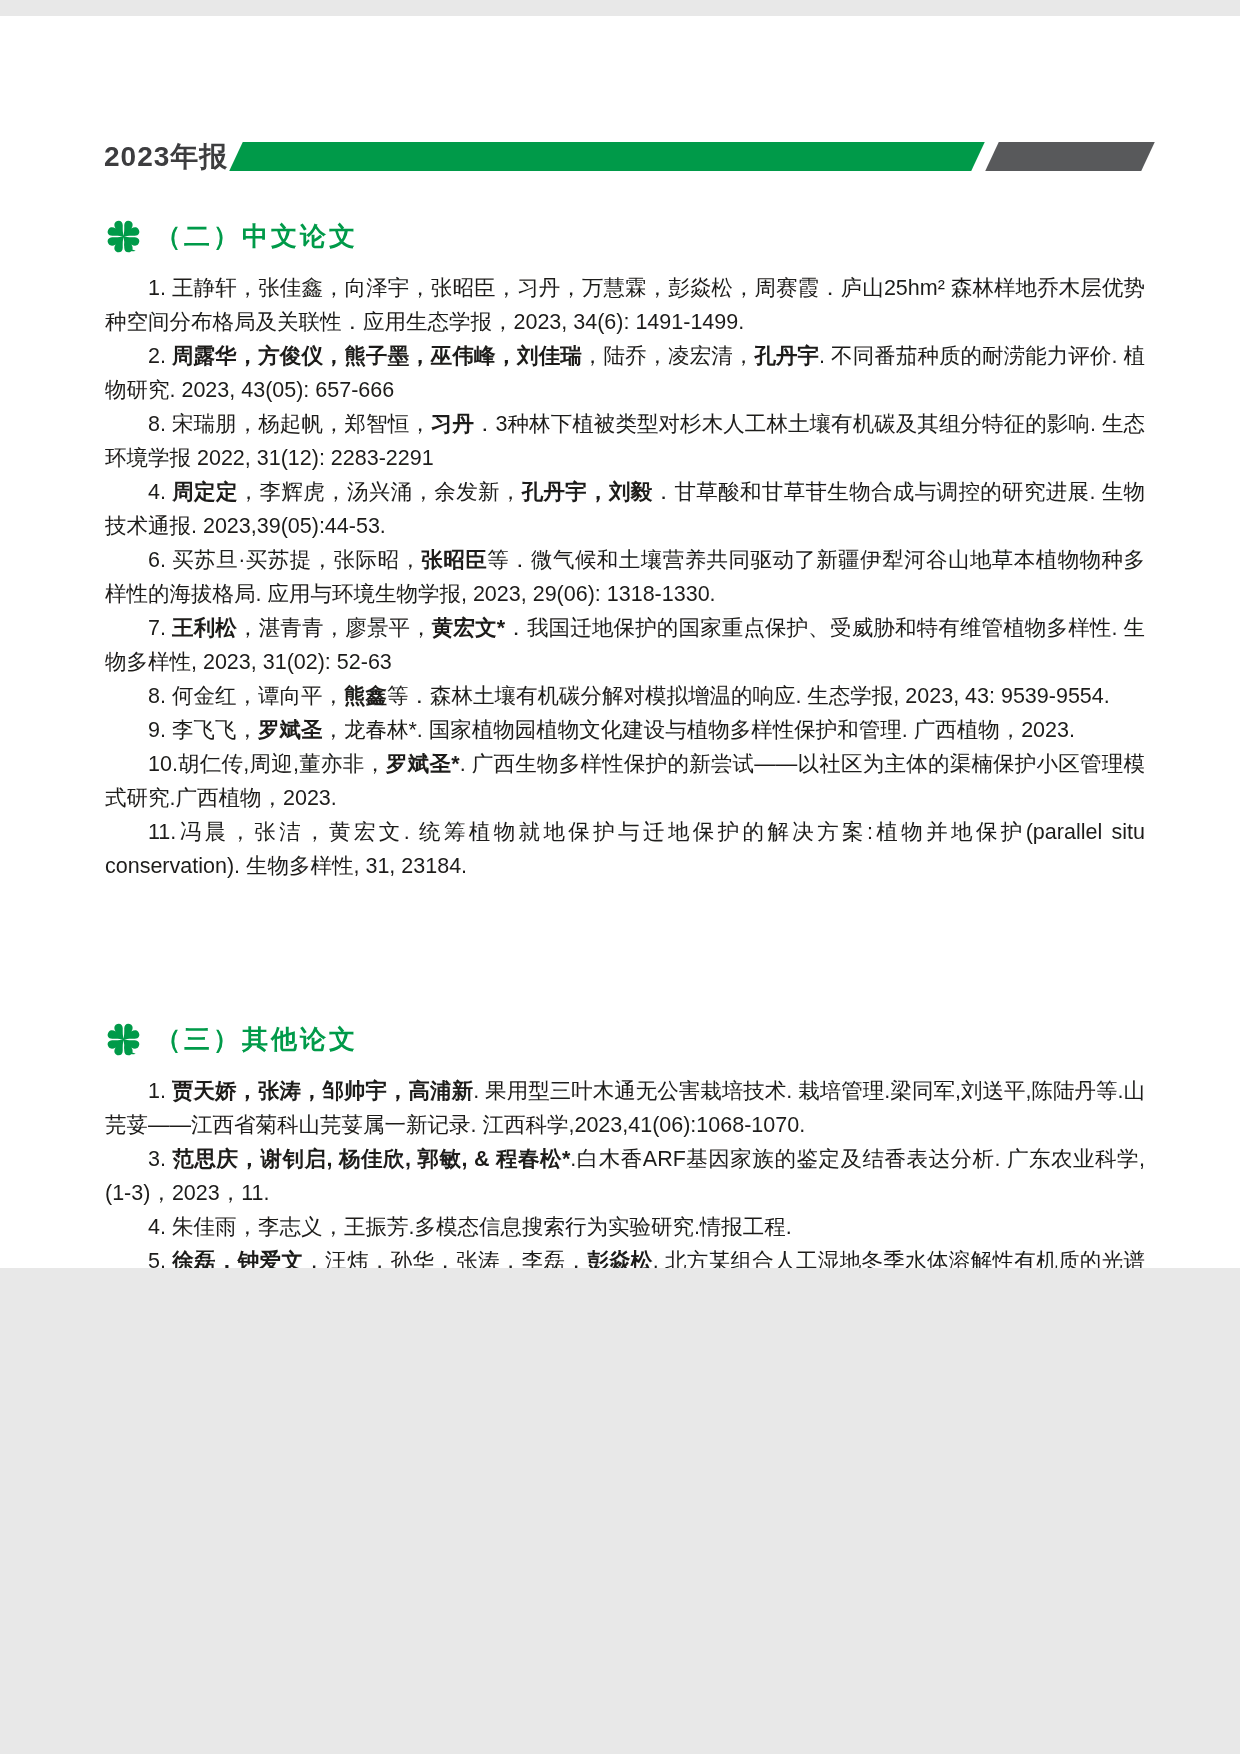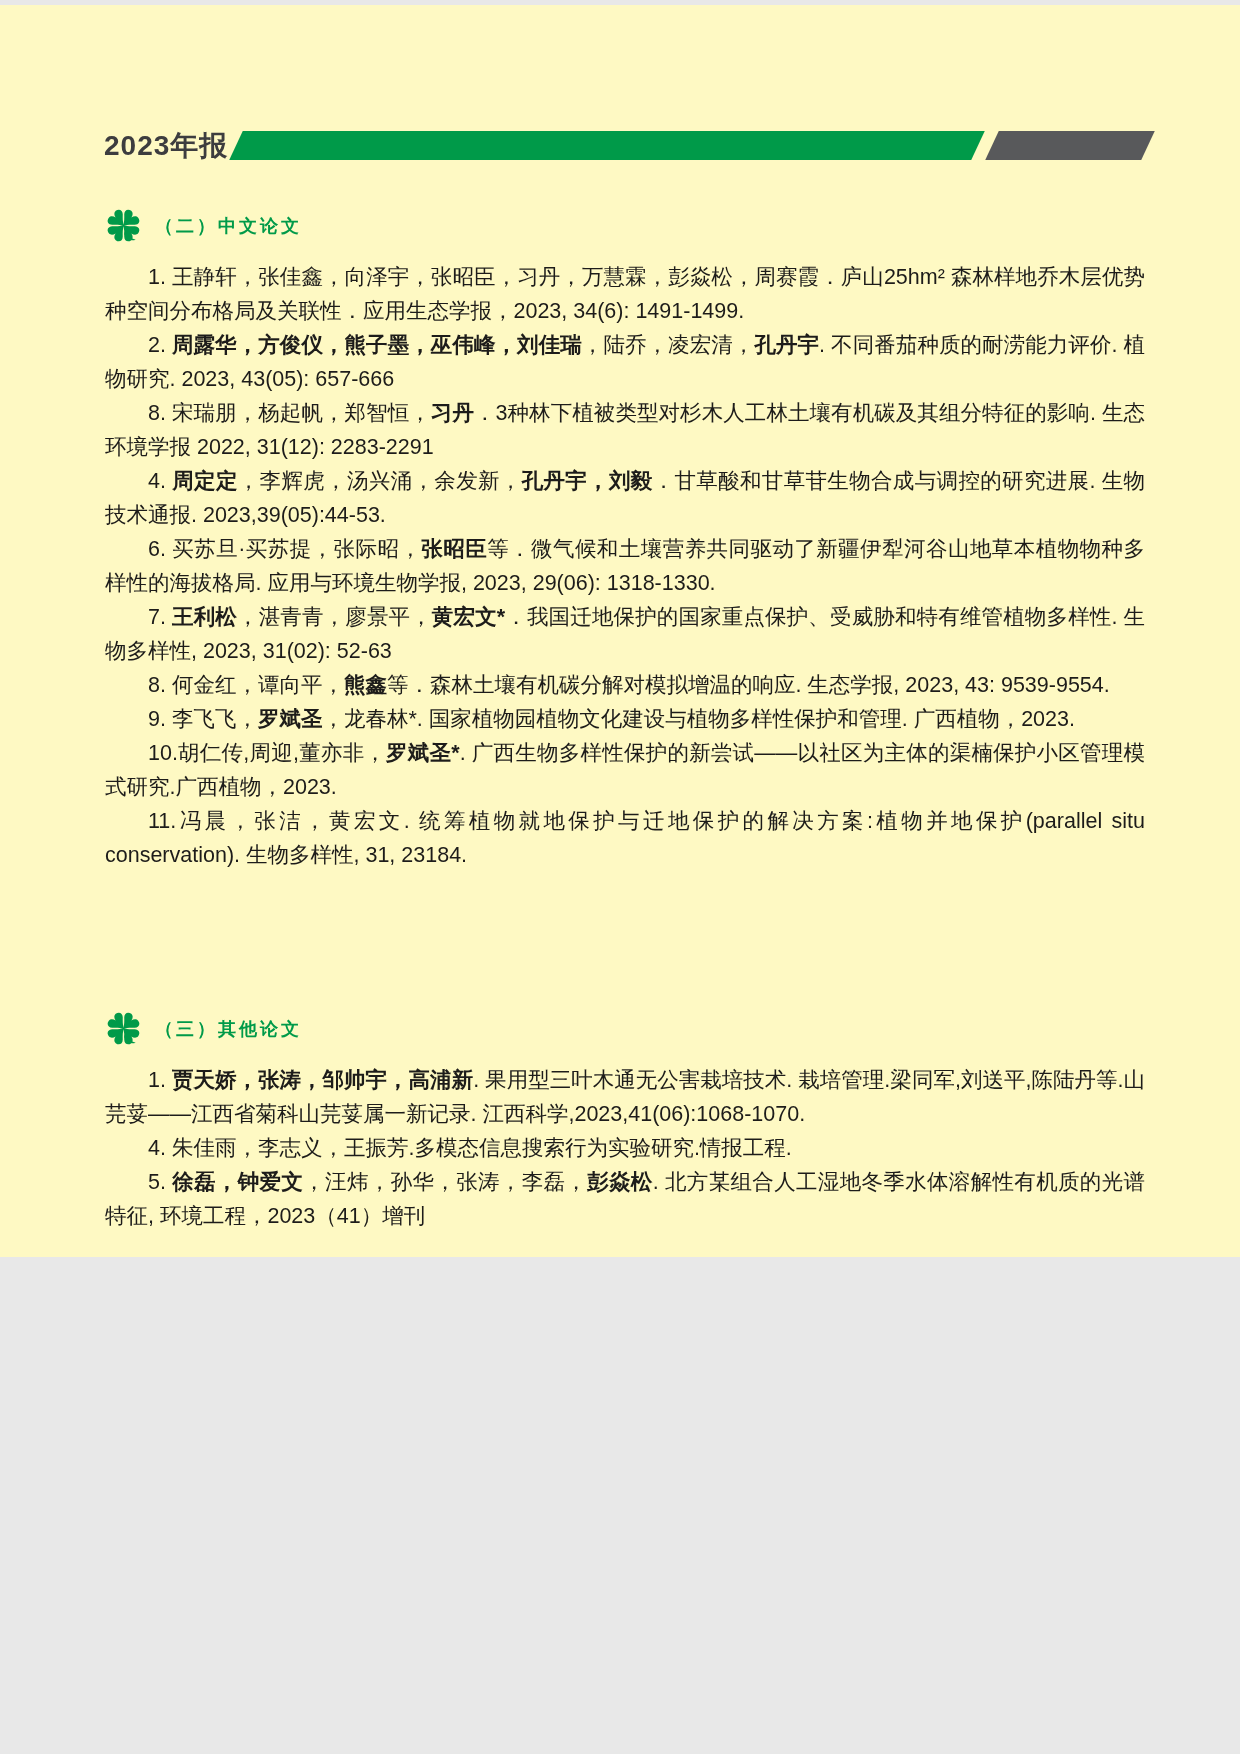--- a/index.html
+++ b/index.html
@@ -4,36 +4,36 @@
 <style>
   :root{
     --green:#009a49;
     --band-dark:#58595b;
     --text:#1d1c1a;
     --header-text:#3d3d3f;
     --footer-text:#3a3a3a;
   }
   *{margin:0;padding:0;box-sizing:border-box}
   html,body{background:#e8e8e8;font-family:"Liberation Sans",sans-serif;}
-  .page{position:relative;width:1240px;height:1252px;background:#fef9c3;overflow:hidden;margin:5px auto;}
+  .page{position:relative;width:1240px;height:1252px;background:#ffffff;overflow:hidden;margin:16px auto;}
 
   
   .topbar{position:absolute;left:0;top:126px;width:100%;height:30px;}
   .year{position:absolute;left:104px;top:-4px;font-size:28px;font-weight:bold;color:var(--header-text);letter-spacing:1px;}
   .band{position:absolute;top:0;height:29px;}
   .band.green{left:236px;width:742px;background:var(--green);transform:skewX(-25deg);}
   .band.dark{left:992px;width:156px;background:var(--band-dark);transform:skewX(-25deg);}
 
   
   .content{position:absolute;left:0;top:156px;width:100%;padding:0 95px 0 105px;}
   .section{margin-top:46px;}
   .section + .section{margin-top:138px;}
   .heading{display:flex;align-items:center;gap:13px;margin-bottom:16px;color:var(--green);}
   .clover{flex:none;display:block;}
-  .heading-text{font-size:18px;font-weight:bold;letter-spacing:3px;}
+  .heading-text{font-size:26px;font-weight:bold;letter-spacing:3px;}
   .ref{font-size:21.5px;line-height:34px;color:var(--text);text-align:justify;text-indent:43px;}
   .ref .bold{font-weight:bold;}
 
   
   .pagefooter{position:absolute;left:105px;top:1574px;font-size:17px;color:var(--footer-text);display:flex;}
   .sep{margin:0 6px;font-size:16px;}
   .ft{letter-spacing:1px;}
 </style>
 </head>
 <body>
@@ -78,20 +78,21 @@
               <path d="M0 1 C-1.5 -3 -4.5 -5.5 -7 -8 C-9.8 -10.8 -8.5 -14.6 -4.6 -15 C-2.1 -15.2 -0.4 -13 0 -10.6 C0.4 -13 2.1 -15.2 4.6 -15 C8.5 -14.6 9.8 -10.8 7 -8 C4.5 -5.5 1.5 -3 0 1 Z" transform="rotate(45)"></path>
               <path d="M0 1 C-1.5 -3 -4.5 -5.5 -7 -8 C-9.8 -10.8 -8.5 -14.6 -4.6 -15 C-2.1 -15.2 -0.4 -13 0 -10.6 C0.4 -13 2.1 -15.2 4.6 -15 C8.5 -14.6 9.8 -10.8 7 -8 C4.5 -5.5 1.5 -3 0 1 Z" transform="rotate(135)"></path>
               <path d="M0 1 C-1.5 -3 -4.5 -5.5 -7 -8 C-9.8 -10.8 -8.5 -14.6 -4.6 -15 C-2.1 -15.2 -0.4 -13 0 -10.6 C0.4 -13 2.1 -15.2 4.6 -15 C8.5 -14.6 9.8 -10.8 7 -8 C4.5 -5.5 1.5 -3 0 1 Z" transform="rotate(225)"></path>
               <path d="M0 1 C-1.5 -3 -4.5 -5.5 -7 -8 C-9.8 -10.8 -8.5 -14.6 -4.6 -15 C-2.1 -15.2 -0.4 -13 0 -10.6 C0.4 -13 2.1 -15.2 4.6 -15 C8.5 -14.6 9.8 -10.8 7 -8 C4.5 -5.5 1.5 -3 0 1 Z" transform="rotate(315)"></path>
               <path d="M2 5.5 C4 9.5 7 12.5 11.5 13.5 C7 15 3 13 1 9 C0.4 7.6 0.8 6.4 2 5.5 Z"></path>
             </g>
           </svg>
           <span class="heading-text">（三）其他论文</span>
         </div>
         <p class="ref"><span>1. </span><span class="bold">贾天娇，张涛，邹帅宇，高浦新</span><span>. 果用型三叶木通无公害栽培技术. 栽培管理.梁同军,刘送平,陈陆丹等.山芫荽——江西省菊科山芫荽属一新记录. 江西科学,2023,41(06):1068-1070.</span></p>
+        <p class="ref"><span>3. </span><span class="bold">范思庆，谢钊启, 杨佳欣, 郭敏, &amp; 程春松*</span><span>.白木香ARF基因家族的鉴定及结香表达分析. 广东农业科学, (1-3)，2023，11.</span></p>
         <p class="ref"><span>4. 朱佳雨，李志义，王振芳.多模态信息搜索行为实验研究.情报工程.</span></p>
         <p class="ref"><span>5. </span><span class="bold">徐磊，钟爱文</span><span>，汪炜，孙华，张涛，李磊，</span><span class="bold">彭焱松</span><span>. 北方某组合人工湿地冬季水体溶解性有机质的光谱特征, 环境工程，2023（41）增刊</span></p>
       </section>
     </main>
 
   <footer class="pagefooter">
     <span class="pn">29</span>
     <span class="sep">｜</span>
     <span class="ft">中国科学院庐山植物园年报</span>
   </footer>

